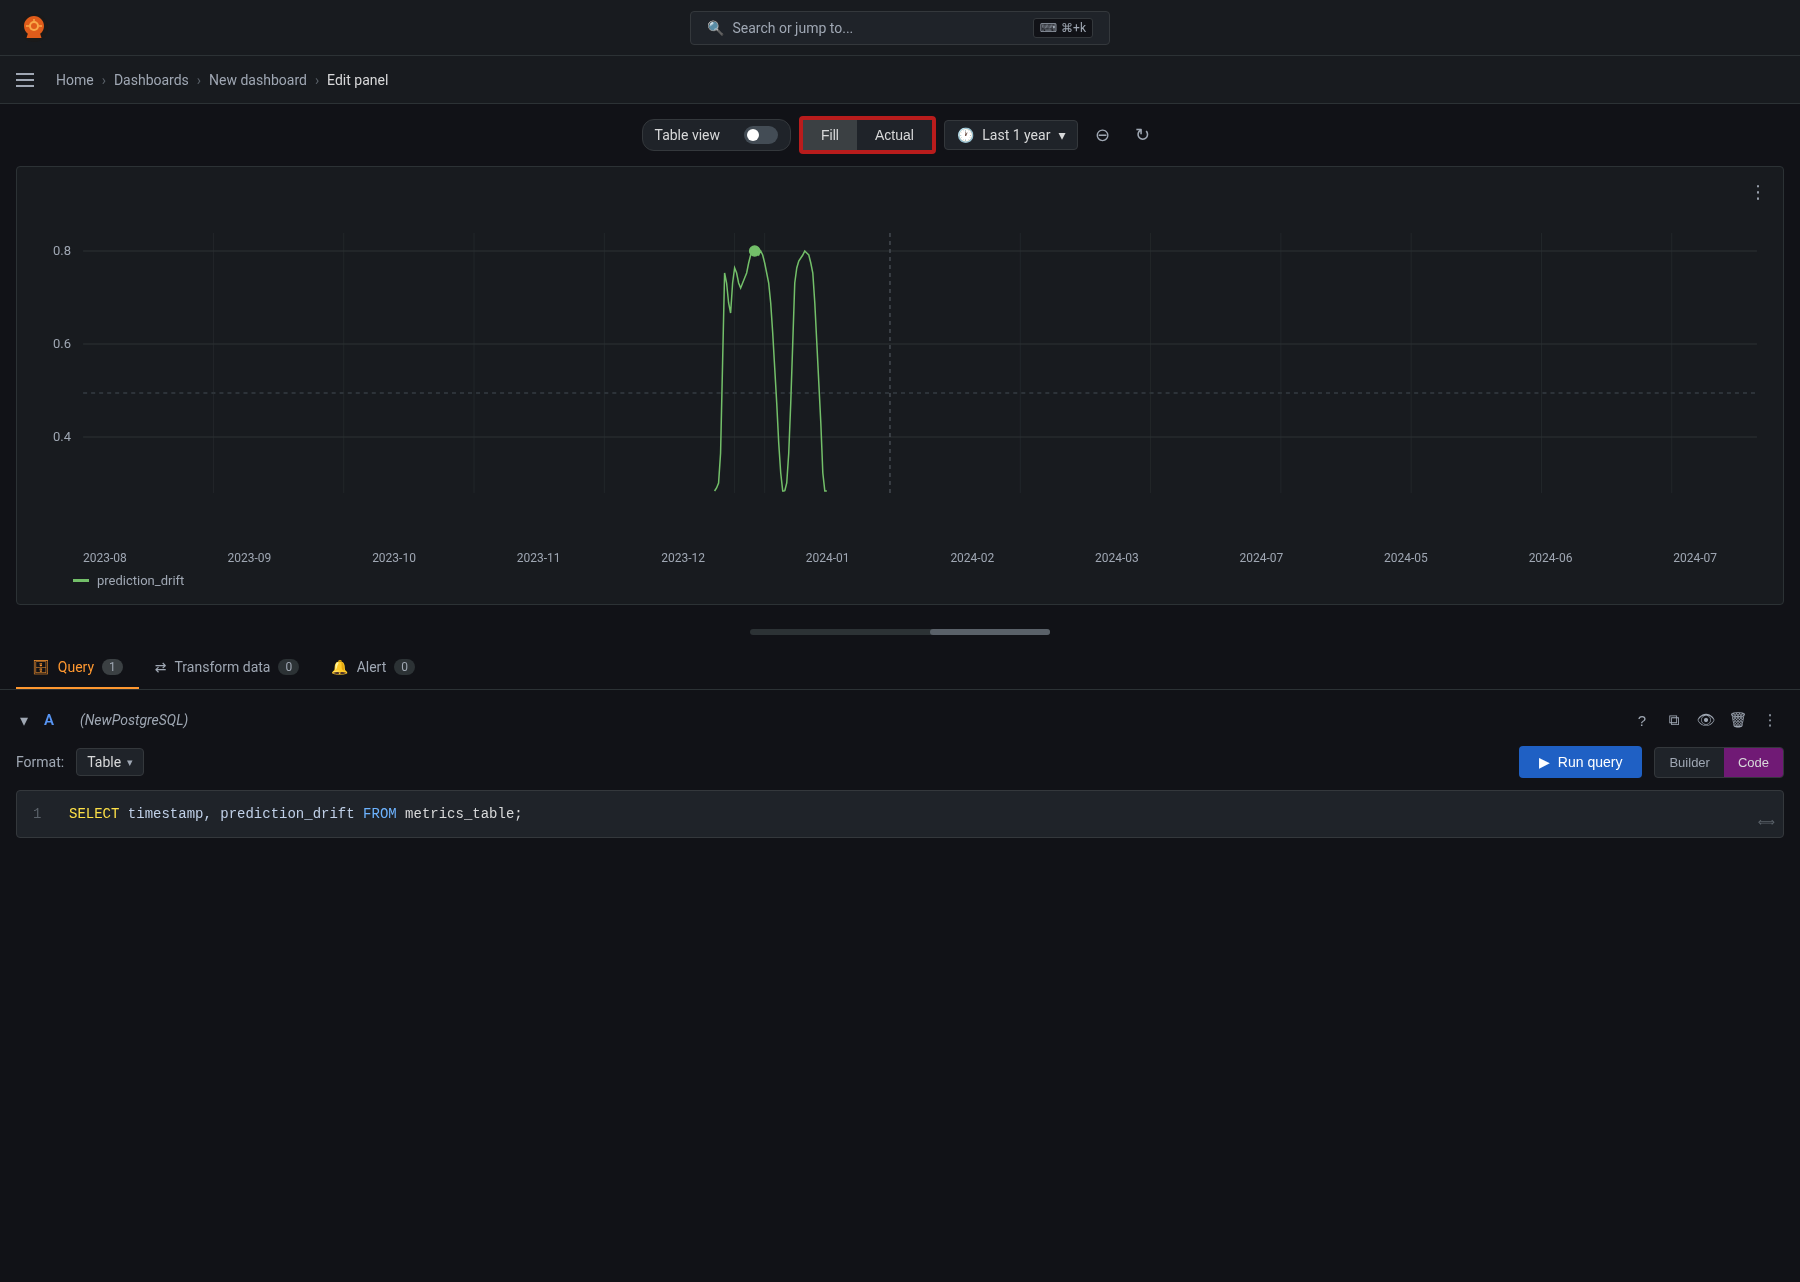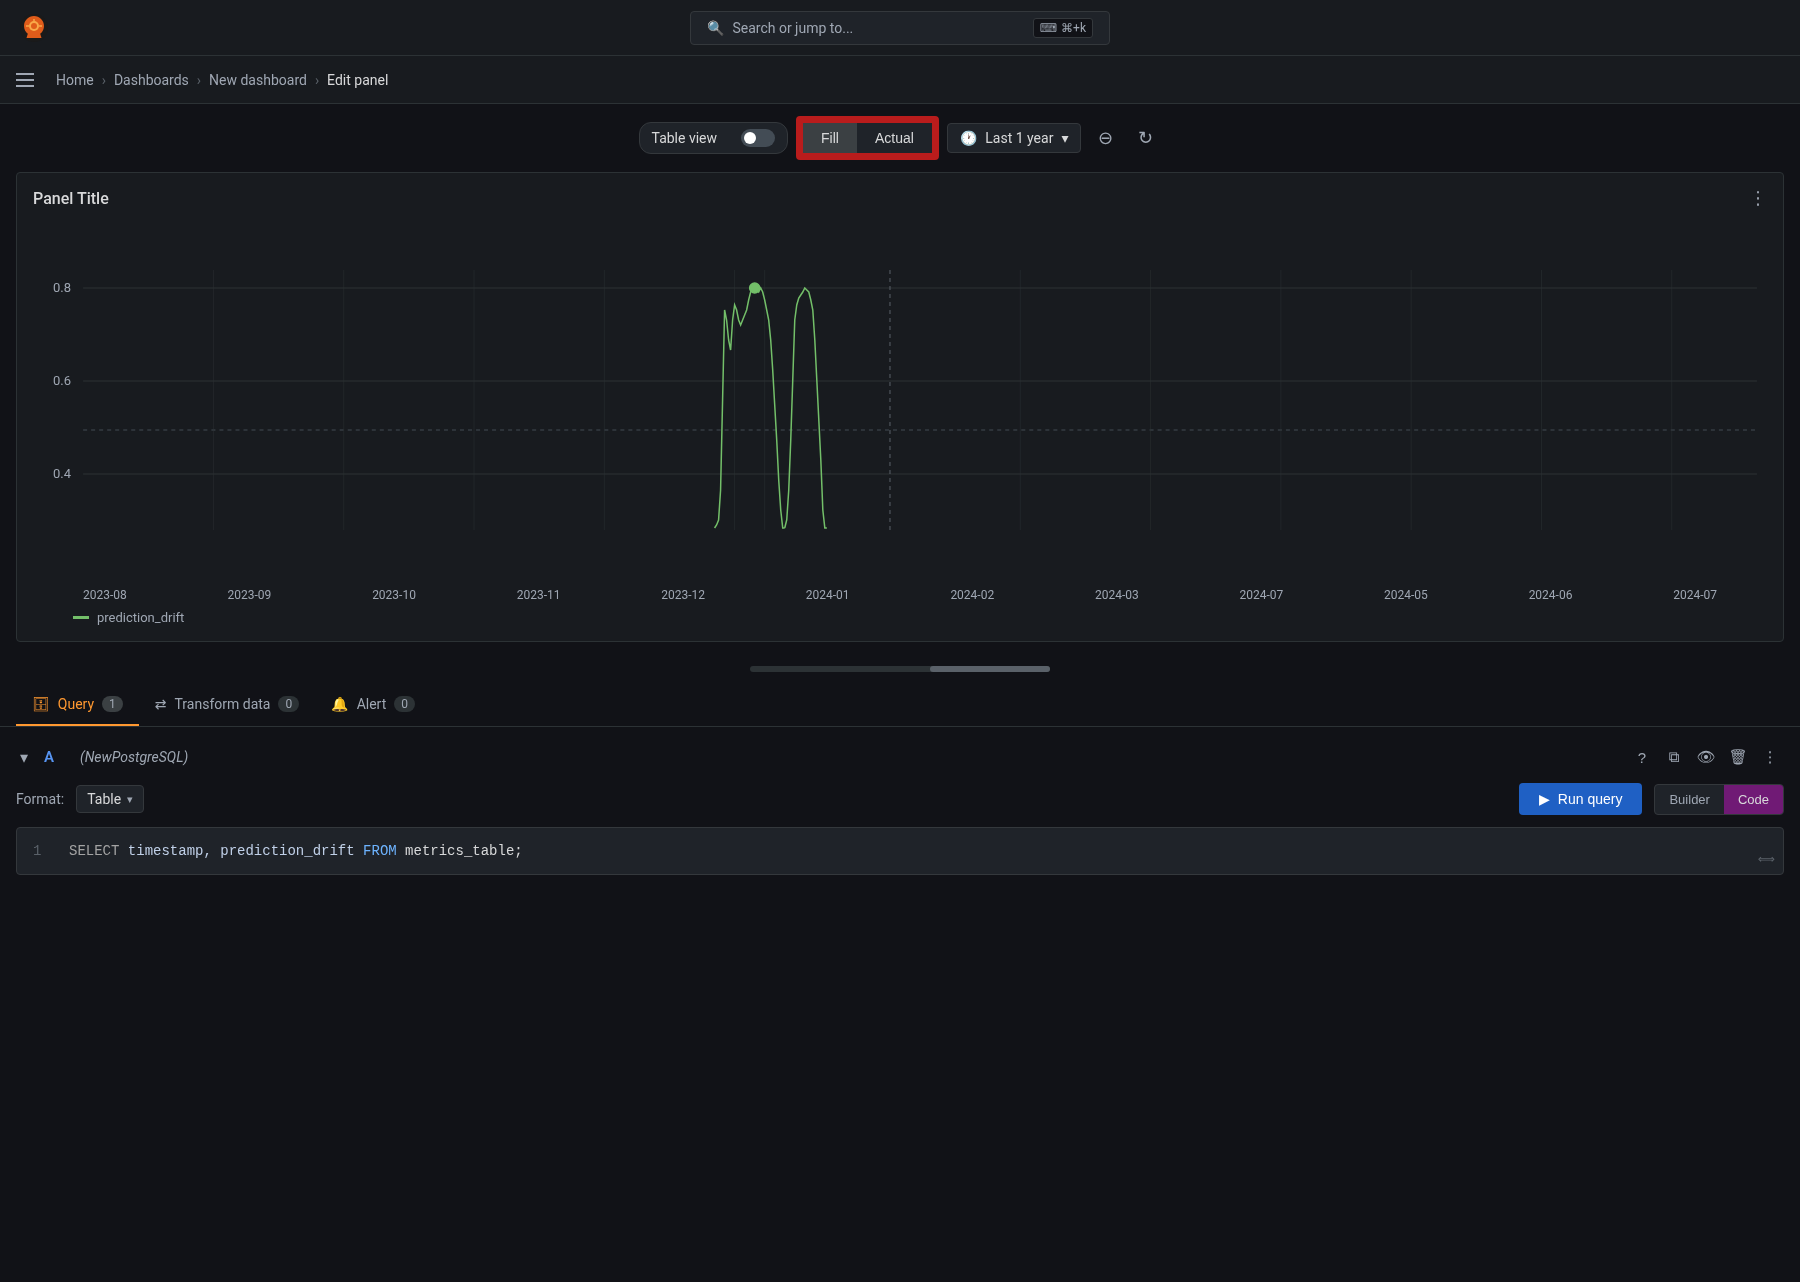--- a/index.html
+++ b/index.html
@@ -136,21 +136,21 @@
       left: 3px;
       top: 3px;
       width: 12px;
       height: 12px;
       background: #fff;
       border-radius: 50%;
     }
 
     .fill-actual-toggle {
       background: #1f2329;
-      border: 7px solid #b91c1c;
+      border: 4px solid #b91c1c;
       border-radius: 4px;
       display: flex;
       overflow: hidden;
     }
     .fill-actual-btn {
       padding: 7px 18px;
       cursor: pointer;
       color: #d8d9da;
       border: none;
       background: transparent;
@@ -416,21 +416,21 @@
     }
     .sql-line {
       display: flex;
       gap: 20px;
     }
     .sql-line-number {
       color: #5a6169;
       user-select: none;
       min-width: 16px;
     }
-    .sql-keyword { color: #a3a3a3; }
+    .sql-keyword { color: #fde047; }
     .sql-text { color: #d8d9da; }
     .sql-keyword2 { color: #6db3ff; }
     .sql-column { color: #c0d0e8; }
     .sql-table { color: #d8d9da; }
 
     .sql-resize-handle {
       position: absolute;
       bottom: 4px;
       right: 8px;
       color: #5a6169;
@@ -502,21 +502,20 @@
 
   <button class="toolbar-icon-btn">
     <span>⊖</span>
   </button>
   <button class="toolbar-icon-btn">
     <span>↻</span>
   </button>
 </div>
 
 <div class="chart-panel">
-  <div class="panel-title">Panel Title</div>
   <button class="panel-menu-btn">⋮</button>
 
   <div class="chart-area">
     <svg class="chart-svg" viewBox="0 0 1730 360" preserveAspectRatio="none">
 
       <text x="38" y="72" fill="#9fa7b3" font-size="13" text-anchor="end">0.8</text>
       <text x="38" y="165" fill="#9fa7b3" font-size="13" text-anchor="end">0.6</text>
       <text x="38" y="258" fill="#9fa7b3" font-size="13" text-anchor="end">0.4</text>
 
       <line x1="50" y1="68" x2="1720" y2="68" stroke="#2c3235" stroke-width="1"></line>

